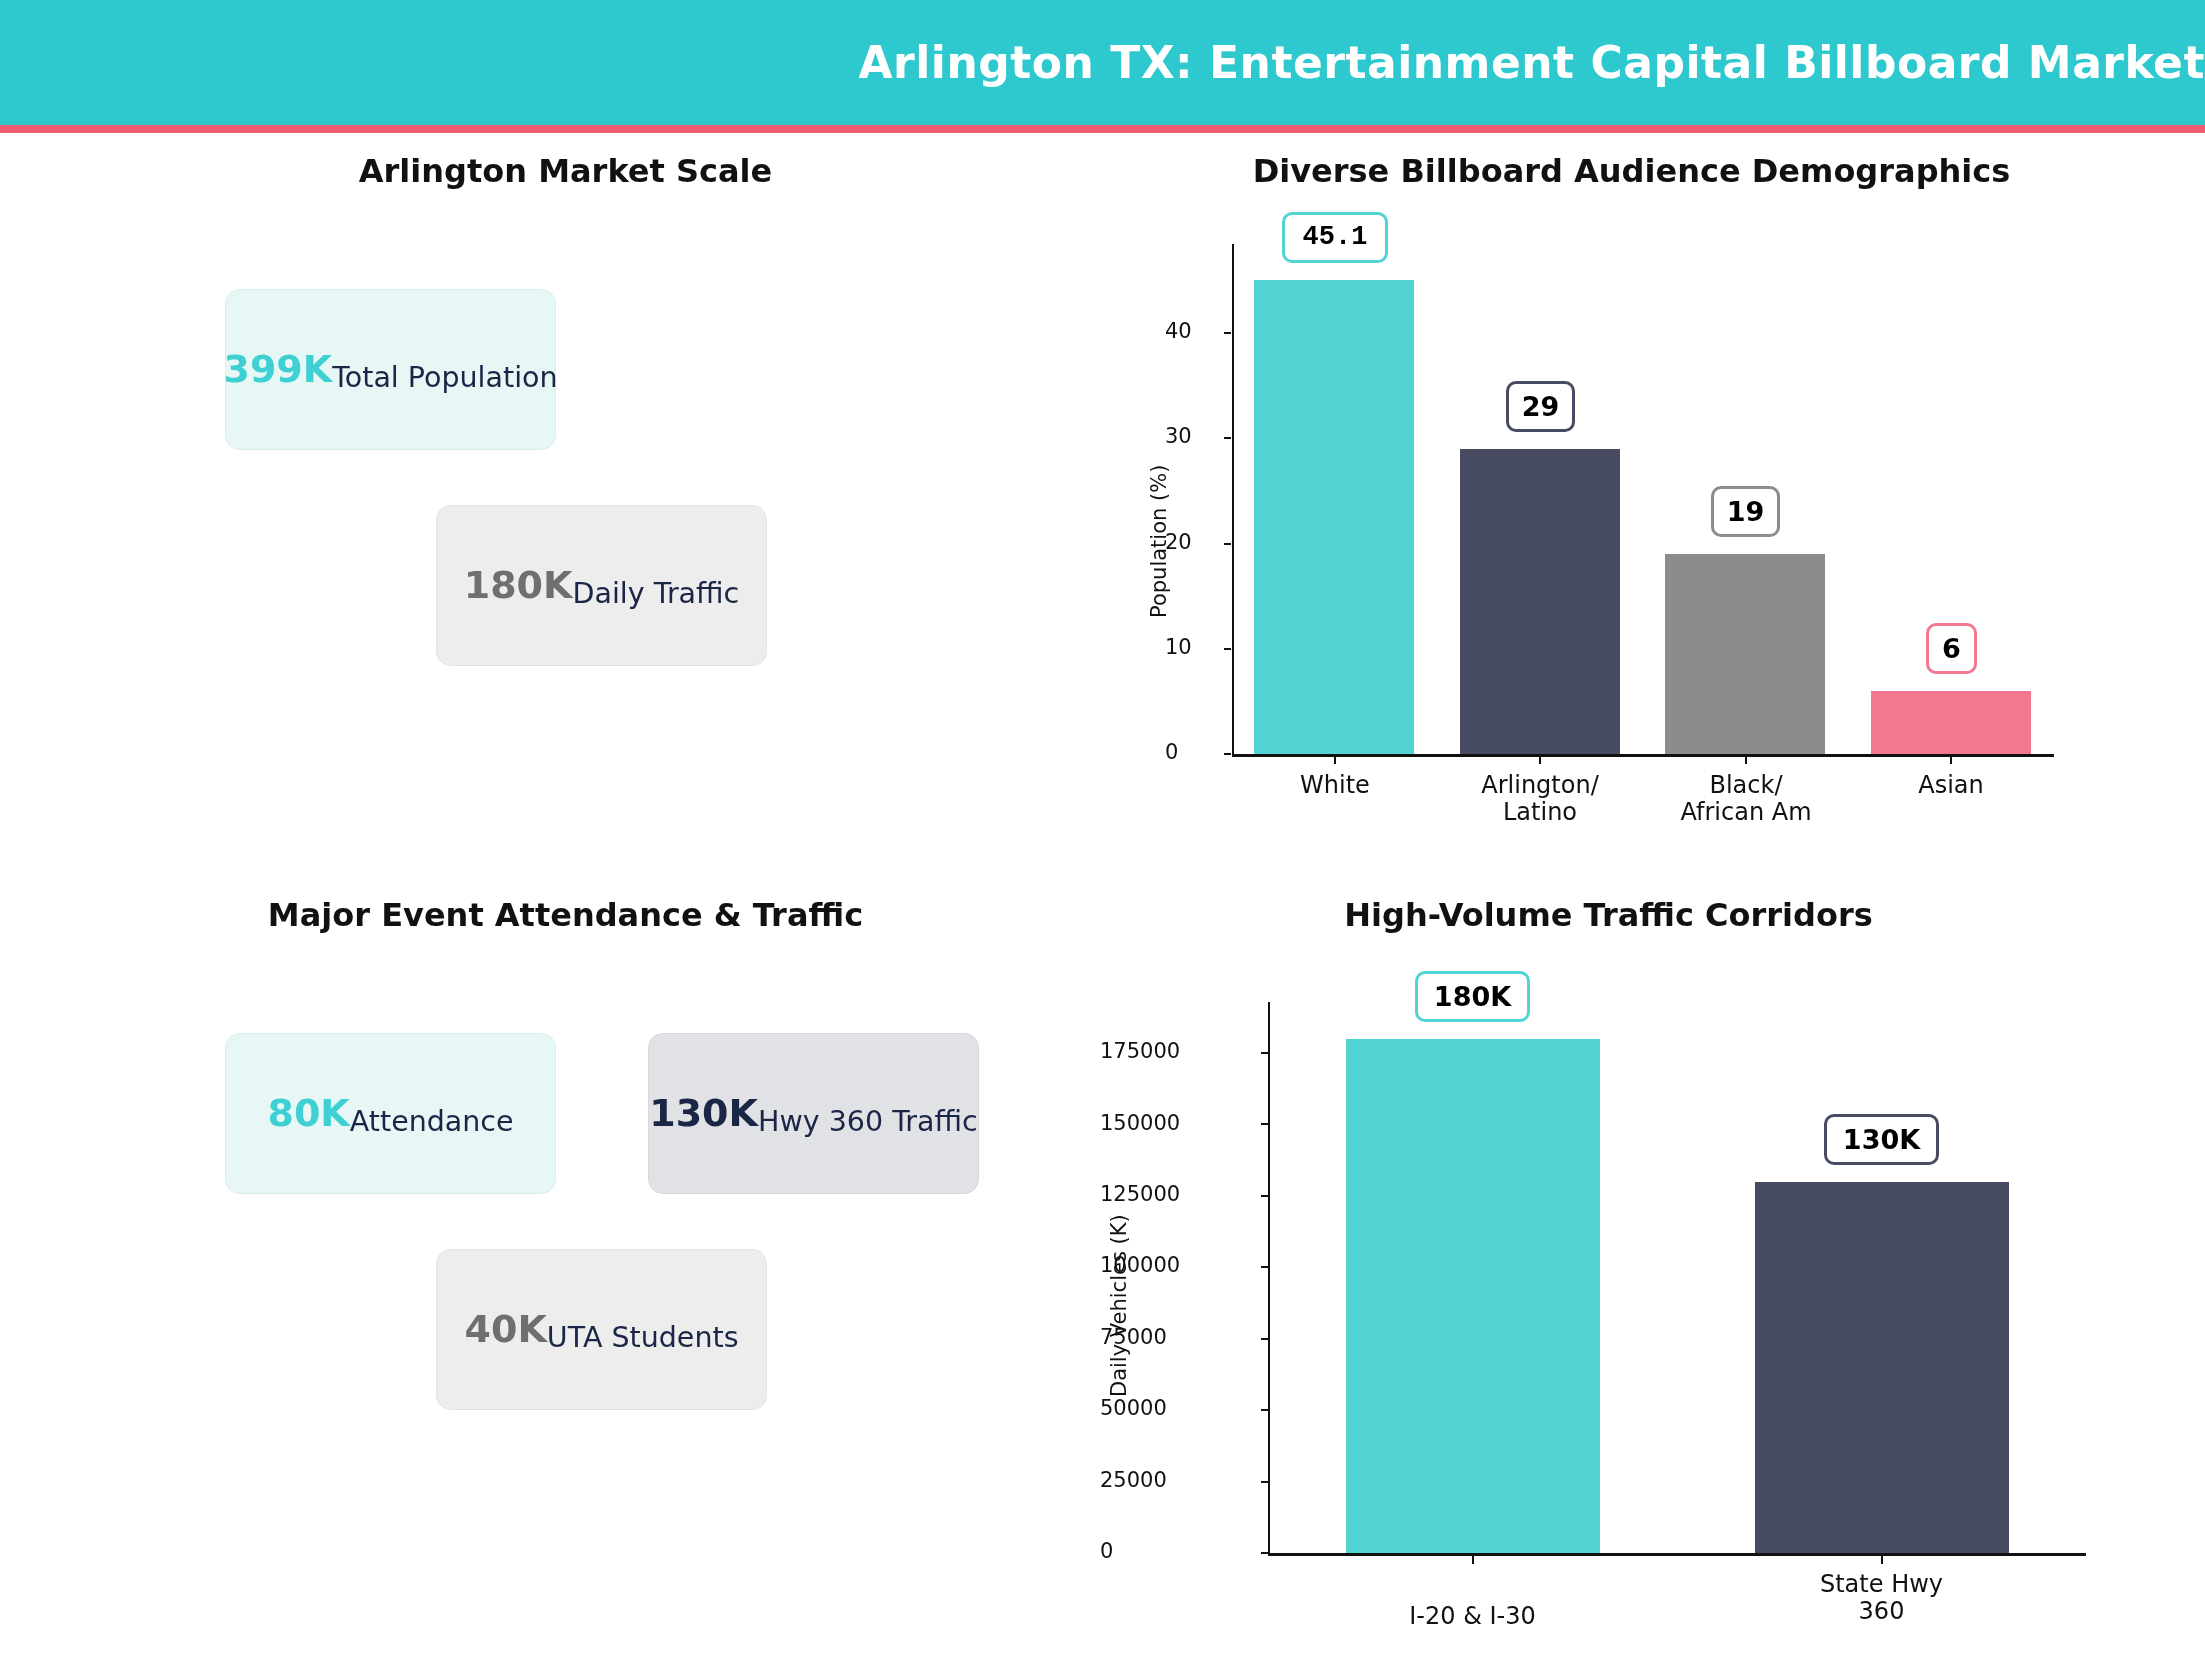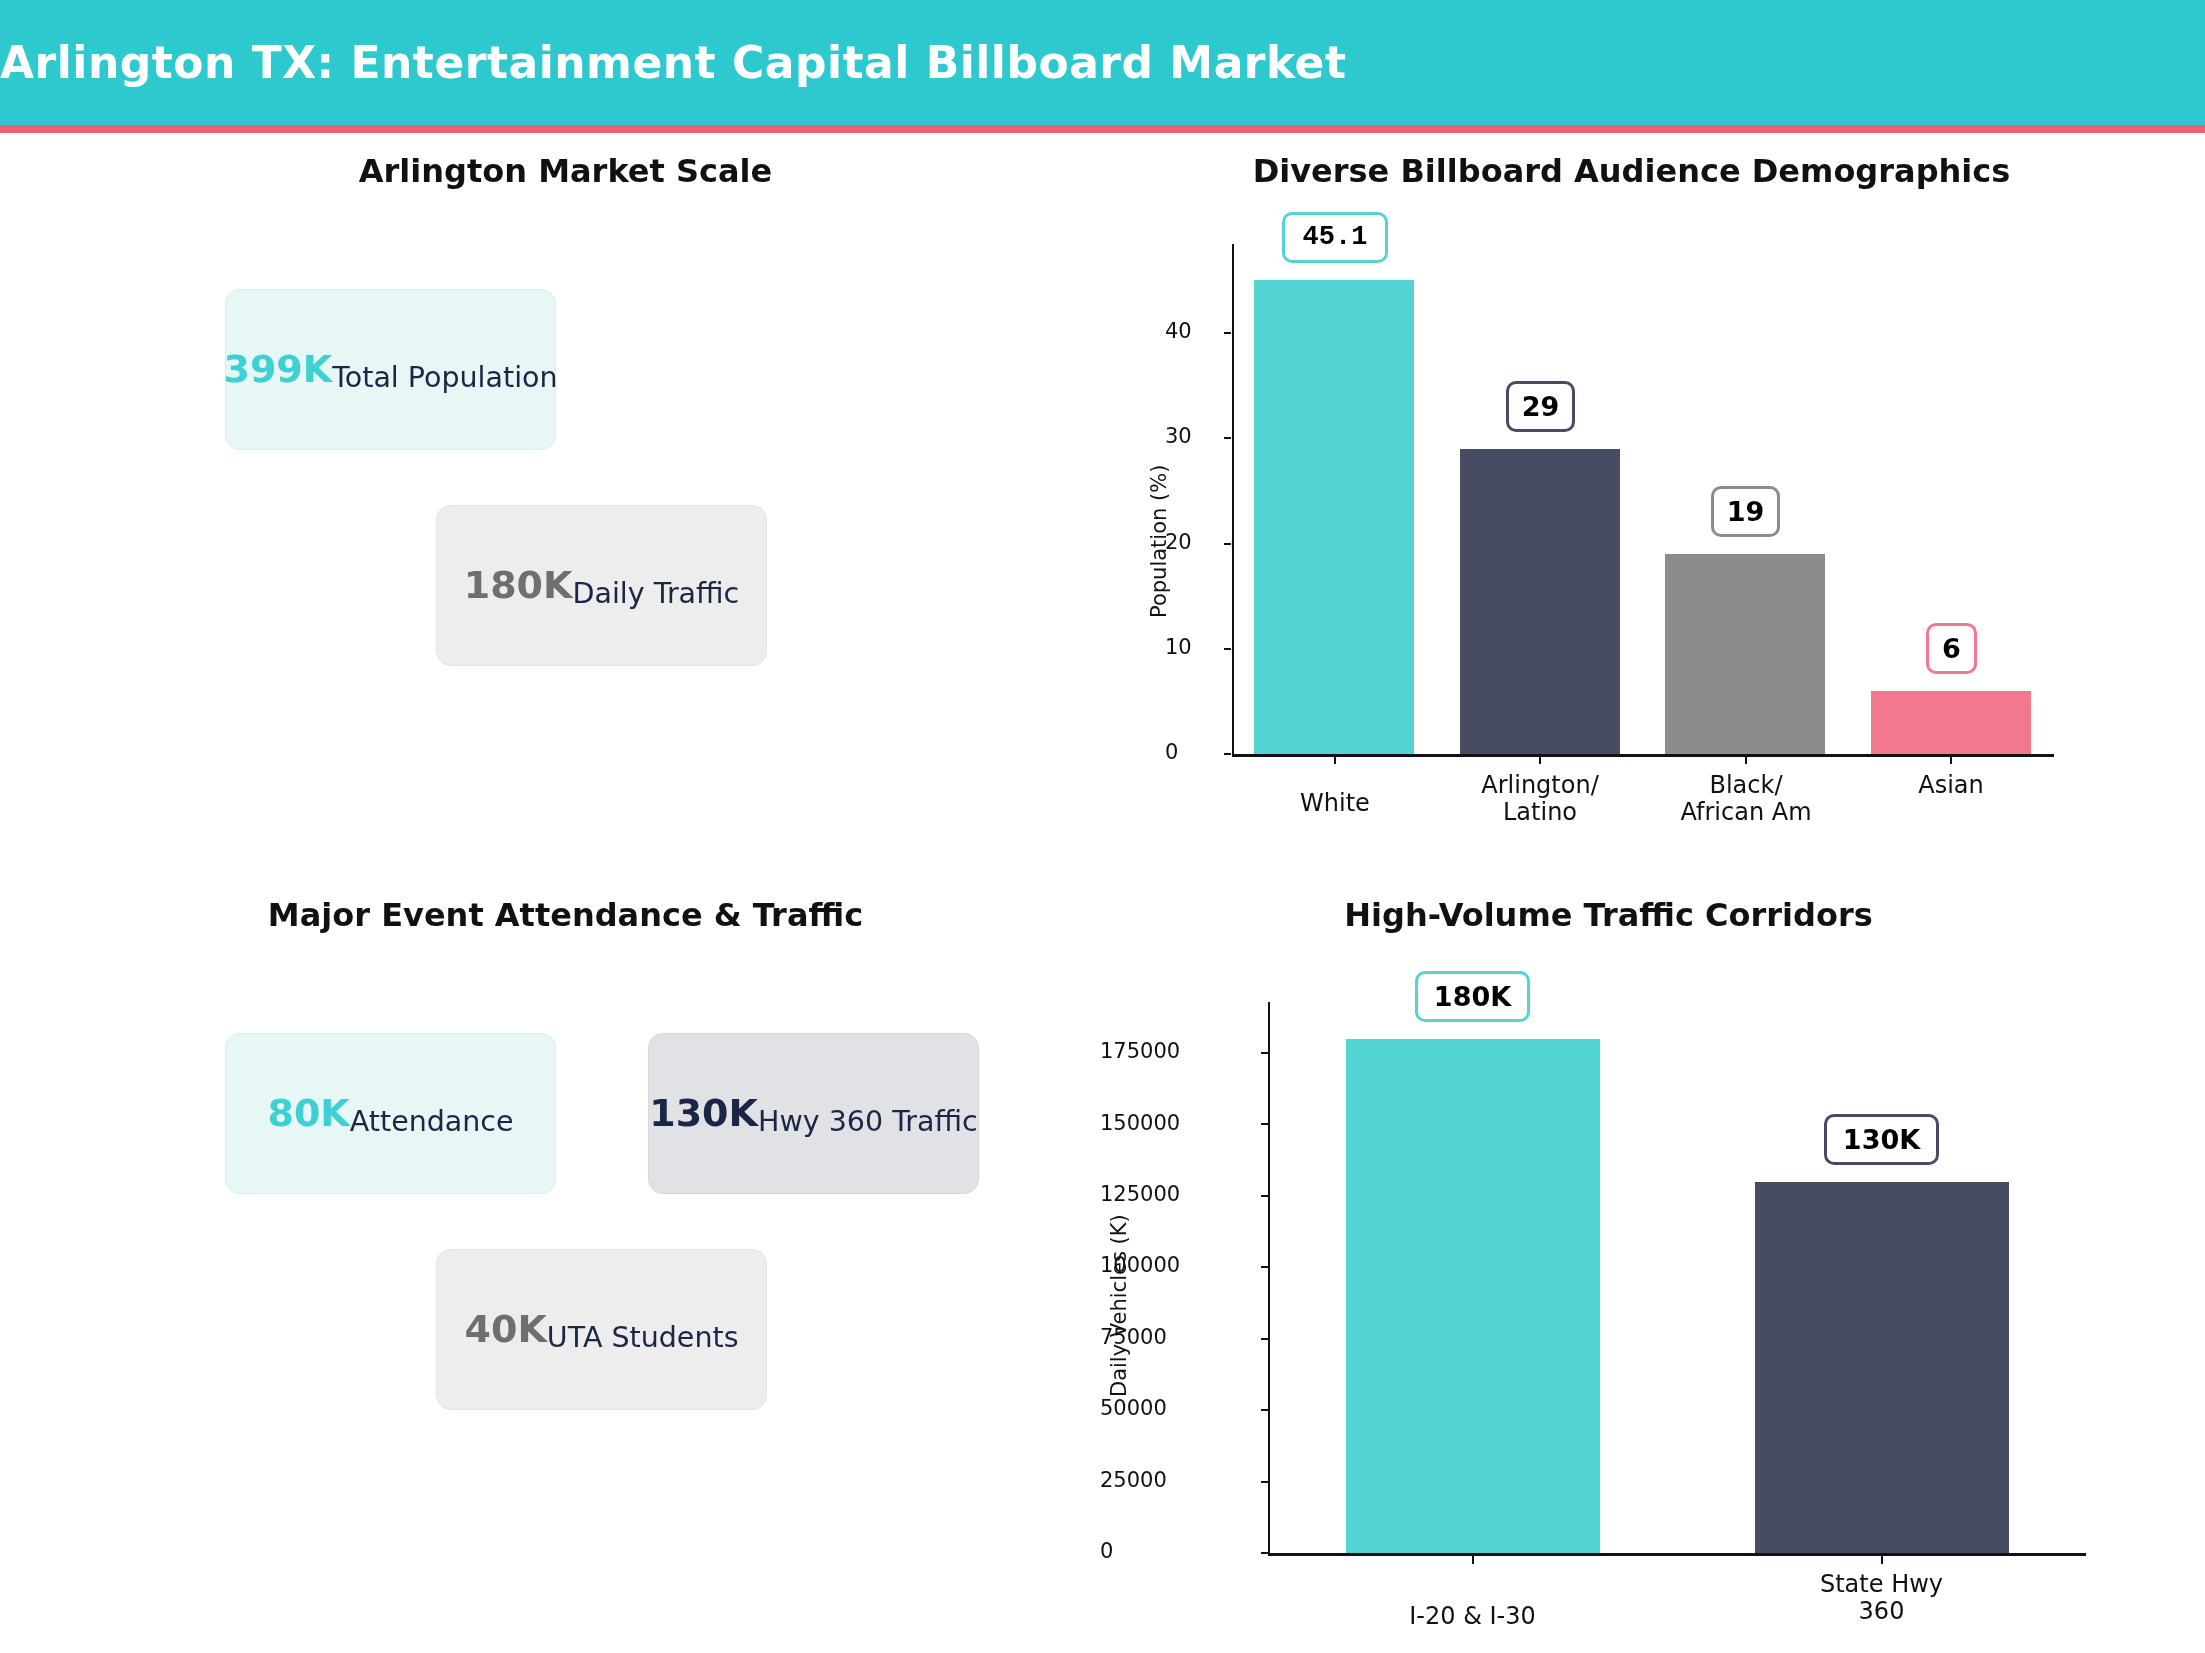--- a/index.html
+++ b/index.html
@@ -17,21 +17,21 @@
 
   
   .header {
     position: absolute;
     left: 0; top: 0;
     width: 2205px;
     height: 125px;
     background: #2ec9ce;
     display: flex;
     align-items: center;
-    justify-content: flex-start;
+    justify-content: flex-end;
   }
   .header-title {
     color: #ffffff;
     font-size: 44px;
     font-weight: bold;
     letter-spacing: 0.5px;
     font-family: "DejaVu Sans", sans-serif;
     white-space: nowrap;
   }
   .header-rule {
@@ -205,21 +205,21 @@
       <div class="ytick-mark" style="left: 121px; top: 441px;"></div>
       <div class="ytick" style="left: 62px; top: 323px; width: 55px;">20</div>
       <div class="ytick-mark" style="left: 121px; top: 336px;"></div>
       <div class="ytick" style="left: 62px; top: 217px; width: 55px;">30</div>
       <div class="ytick-mark" style="left: 121px; top: 230px;"></div>
       <div class="ytick" style="left: 62px; top: 112px; width: 55px;">40</div>
       <div class="ytick-mark" style="left: 121px; top: 125px;"></div>
       <div class="bar" style="left: 151px; top: 73px; width: 160px; height: 474px; background: rgb(82, 211, 212);"></div>
       <div class="bar-label" style="left: 179px; top: 4.5px; width: 106px; height: 51px; border: 3.2px solid rgb(82, 211, 212); font-family: Liberation Mono, monospace;">45.1</div>
       <div class="xtick-mark" style="left: 231px; top: 549px;"></div>
-      <div class="xlabel" style="left: 129px; top: 583px; width: 206px;">
+      <div class="xlabel" style="left: 129px; top: 565px; width: 206px;">
         <div>White</div>
       </div>
       <div class="bar" style="left: 357px; top: 242px; width: 160px; height: 305px; background: rgb(71, 76, 99);"></div>
       <div class="bar-label" style="left: 403px; top: 174px; width: 69px; height: 51px; border: 3.2px solid rgb(71, 76, 99);">29</div>
       <div class="xtick-mark" style="left: 436px; top: 549px;"></div>
       <div class="xlabel" style="left: 334px; top: 565px; width: 206px;">
         <div>Arlington/</div>
         <div>Latino</div>
       </div>
       <div class="bar" style="left: 562px; top: 347px; width: 160px; height: 200px; background: rgb(140, 140, 140);"></div>

